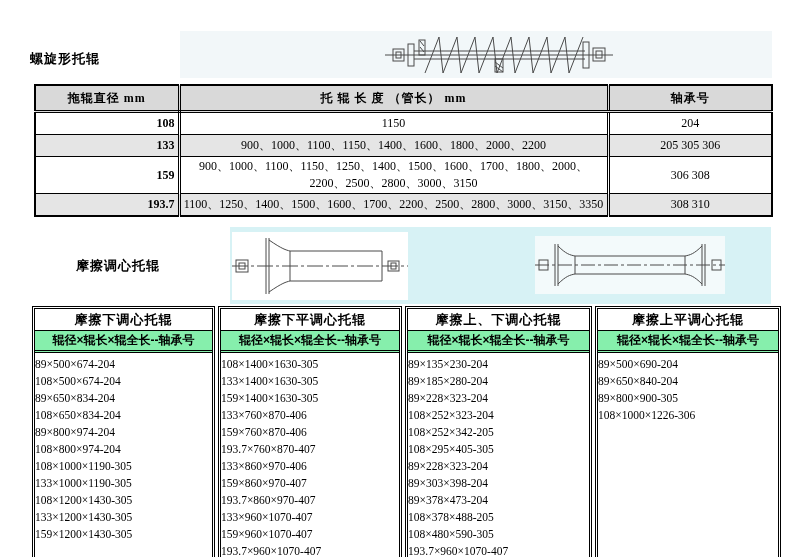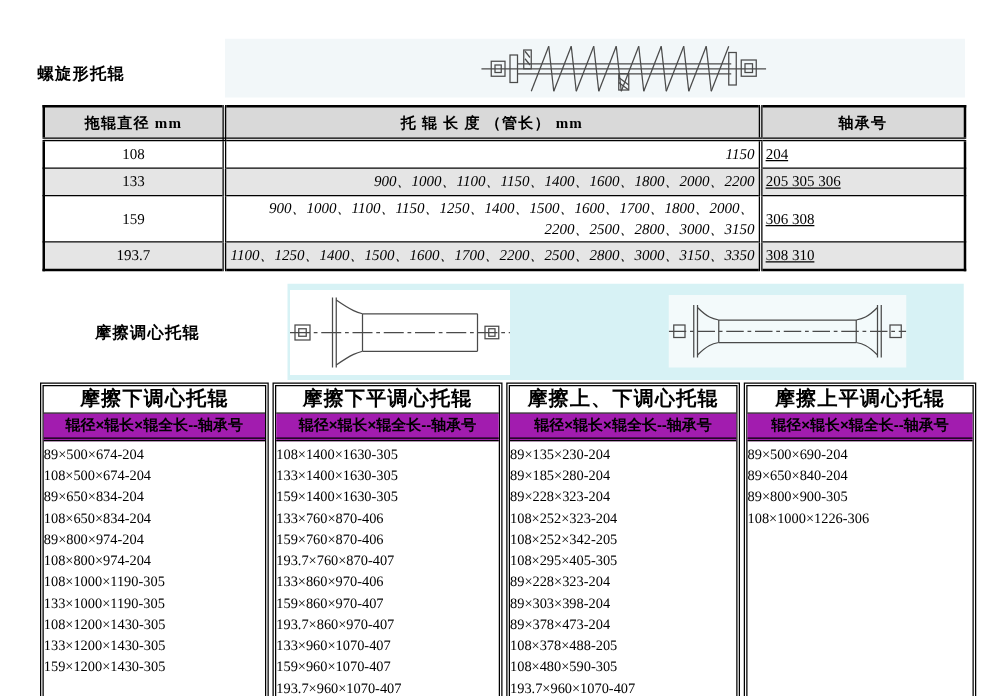--- a/index.html
+++ b/index.html
@@ -17,41 +17,41 @@
 
   
   table.spiral { position:absolute; left:34px; top:84px; width:737px;
     border-collapse:collapse; table-layout:fixed; border:2px solid #000;
     font-family:"Liberation Serif","DejaVu Serif",serif; font-size:12px; }
   table.spiral col.c1 { width:144px; } table.spiral col.c2 { width:429px; } table.spiral col.c3 { width:164px; }
   table.spiral th, table.spiral td { border:1px solid #000; padding:1px 3px; }
   table.spiral thead th { background:#d9d9d9; font-weight:bold; height:22px;
     border-bottom:3px double #000; text-align:center; letter-spacing:1px; }
   table.spiral td { height:19px; }
-  table.spiral td.c-diam { text-align:center; border-right:3px double #000; }
+  table.spiral td.c-diam { text-align:right; border-right:3px double #000;font-weight:bold; }
   table.spiral th.h-diam { border-right:3px double #000; }
-  table.spiral td.c-len  { text-align:right;font-style:italic; }
-  table.spiral td.c-bear { border-left:3px double #000;text-decoration:underline; }
+  table.spiral td.c-len  { text-align:center; }
+  table.spiral td.c-bear { text-align:center; border-left:3px double #000; }
   table.spiral th.h-bear { border-left:3px double #000; }
   table.spiral tr.gray td { background:#e5e5e5; }
 
   
   .cyan-band { position:absolute; left:230px; top:227px; width:541px; height:77px; background:#d7f2f5; }
   .patch { position:absolute; background:#ffffff; }
   .patch.p1 { left:2px; top:5px; width:176px; height:68px; }
   .patch.p2 { left:305px; top:9px; width:190px; height:58px; background:#f3fafb; }
 
   
   .friction-wrap { position:absolute; left:32px; top:306px; display:flex; gap:3px; }
   .panel { box-sizing:border-box; border:3px double #000; background:#fff; min-height:241px; }
   .panel.w1 { width:183px; } .panel.w2 { width:184px; } .panel.w3 { width:187px; } .panel.w4 { width:186px; }
   .panel-title { height:21px; line-height:21px; text-align:center; font-weight:bold;
-    font-size:16px; border-bottom:1px solid #000; letter-spacing:1px; }
+    font-size:13px; border-bottom:1px solid #000; letter-spacing:1px; }
   .panel-sub { height:19px; line-height:19px; text-align:center; font-weight:bold; font-size:12px;
-    background:#a21caf; border-bottom:3px double #000; white-space:nowrap; overflow:hidden; }
+    background:#86efac; border-bottom:3px double #000; white-space:nowrap; overflow:hidden; }
   .panel-body { padding-top:3px; font-family:"Liberation Serif","DejaVu Serif",serif; }
   .panel-row { height:17px; line-height:17px; font-size:11.5px; white-space:nowrap; }
 
   svg { display:block; }
 </style>
 </head>
 <body>
 
 <div class="page">
 

